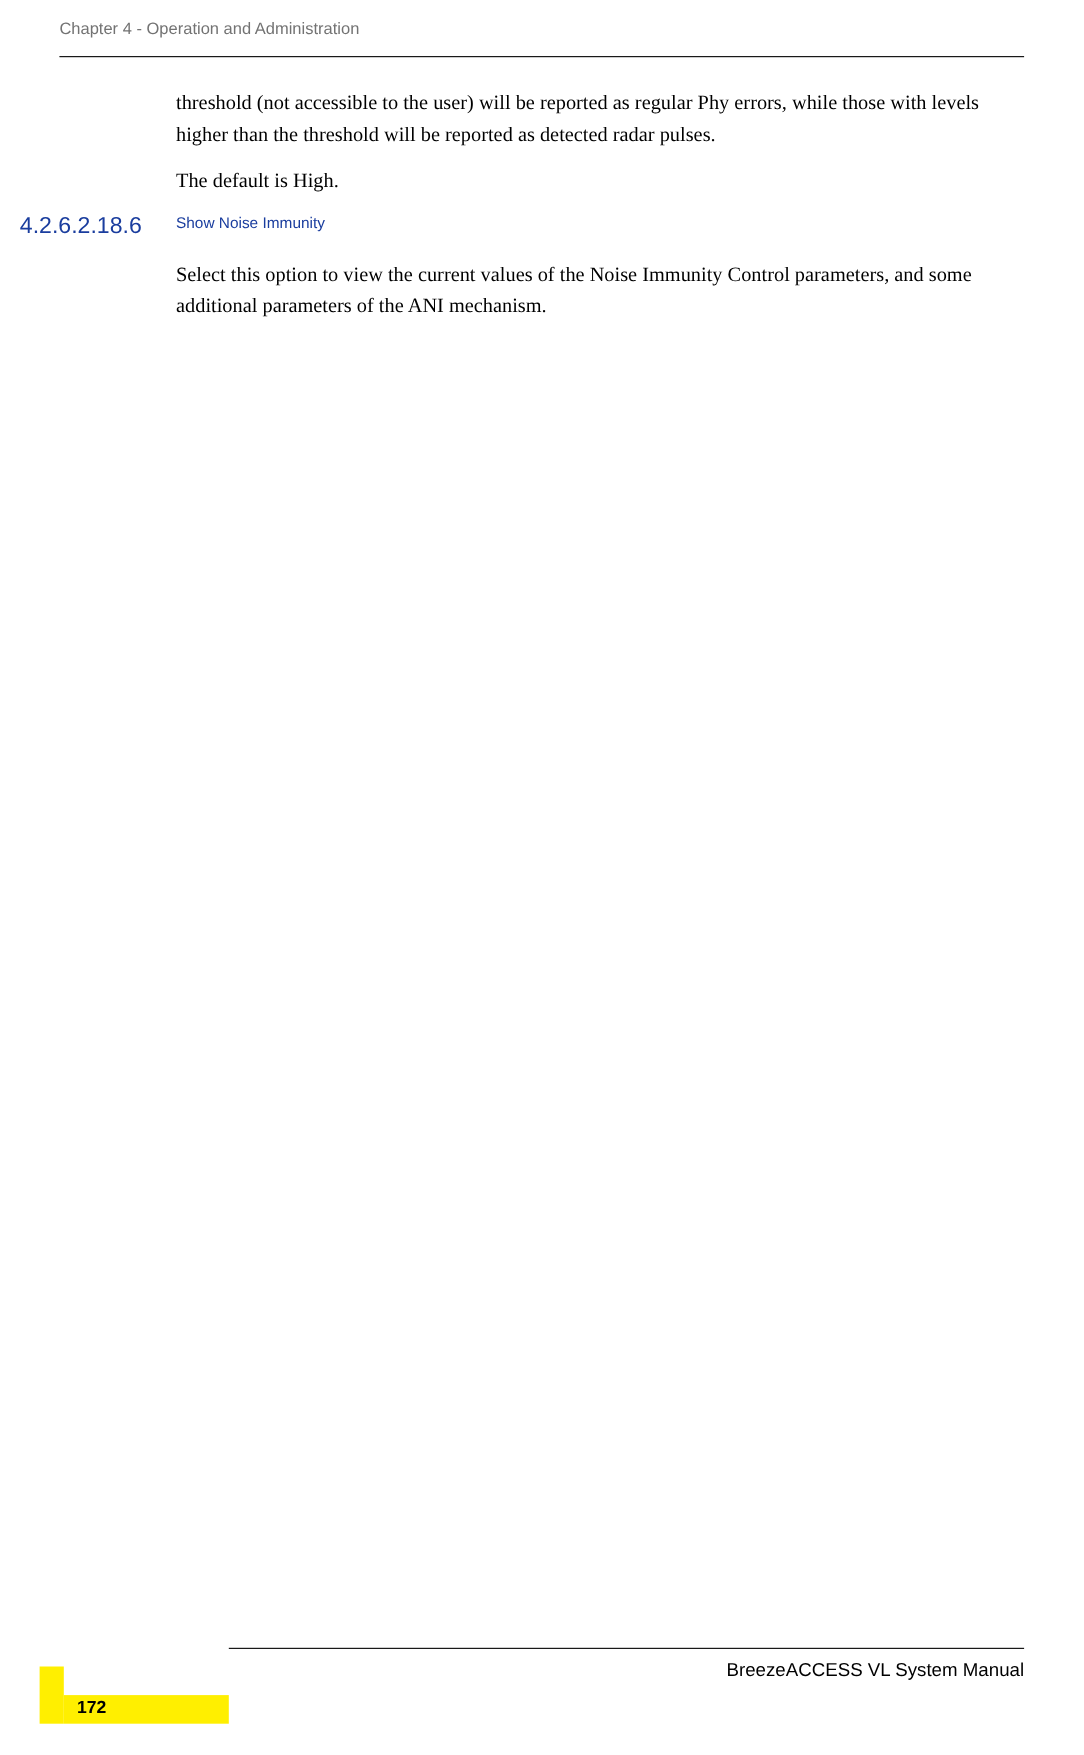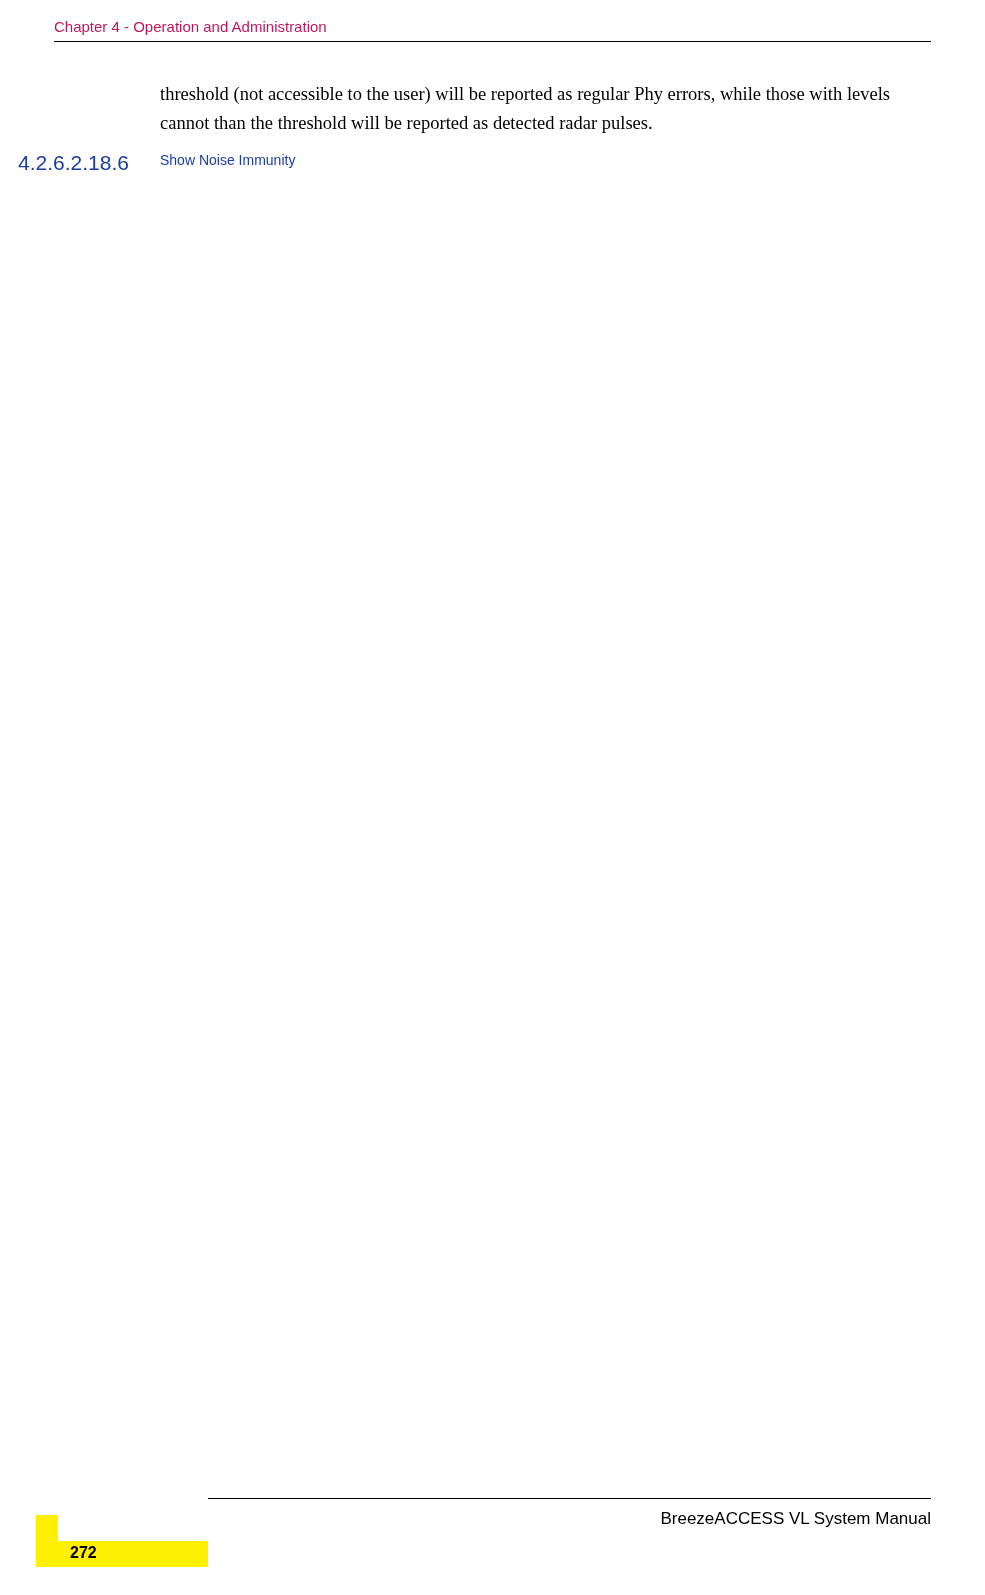--- a/index.html
+++ b/index.html
@@ -10,23 +10,23 @@
       font-family: Georgia, 'Times New Roman', serif;
       position: relative;
     }
     .header {
       position: absolute;
       top: 18px;
       left: 54px;
       right: 54px;
       font-family: Arial, Helvetica, sans-serif;
       font-size: 15px;
-      color: #be185d;
+      color: #737373;
       border-bottom: 1.5px solid #000;
-      padding-bottom: 6px;
+      padding-bottom: 16px;
     }
     .content {
       position: absolute;
       top: 80px;
       left: 160px;
       right: 56px;
     }
     .para {
       font-size: 18.5px;
       line-height: 1.55;
@@ -101,28 +101,30 @@
       color: #000;
       z-index: 2;
     }
   </style>
 </head>
 <body>
 
 <div class="header">Chapter 4 - Operation and Administration</div>
 
 <div class="content">
-  <p class="para">threshold (not accessible to the user) will be reported as regular Phy errors, while those with levels cannot than the threshold will be reported as detected radar pulses.</p>
+  <p class="para">threshold (not accessible to the user) will be reported as regular Phy errors, while those with levels higher than the threshold will be reported as detected radar pulses.</p>
+  <p class="para">The default is High.</p>
   <div class="section-row">
     <span class="section-num">4.2.6.2.18.6</span>
     <span class="section-title">Show Noise Immunity</span>
   </div>
+  <p class="para">Select this option to view the current values of the Noise Immunity Control parameters, and some additional parameters of the ANI mechanism.</p>
 </div>
 
 <div class="footer">
   <div class="footer-line"></div>
   <div class="footer-text">BreezeACCESS VL System Manual</div>
   <div class="page-num-wrap">
     <div class="yellow-box"></div>
     <div class="yellow-strip"></div>
-    <div class="page-num">272</div>
+    <div class="page-num">172</div>
   </div>
 </div>
 
 </body></html>

